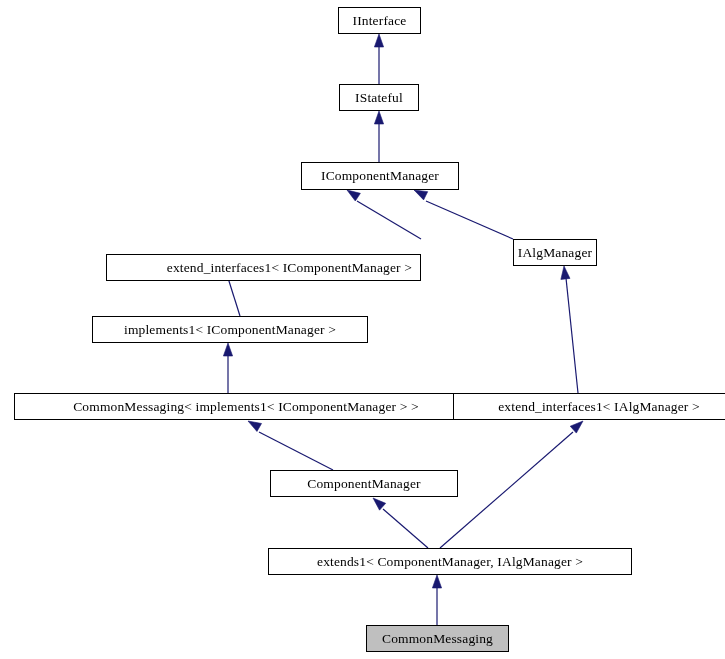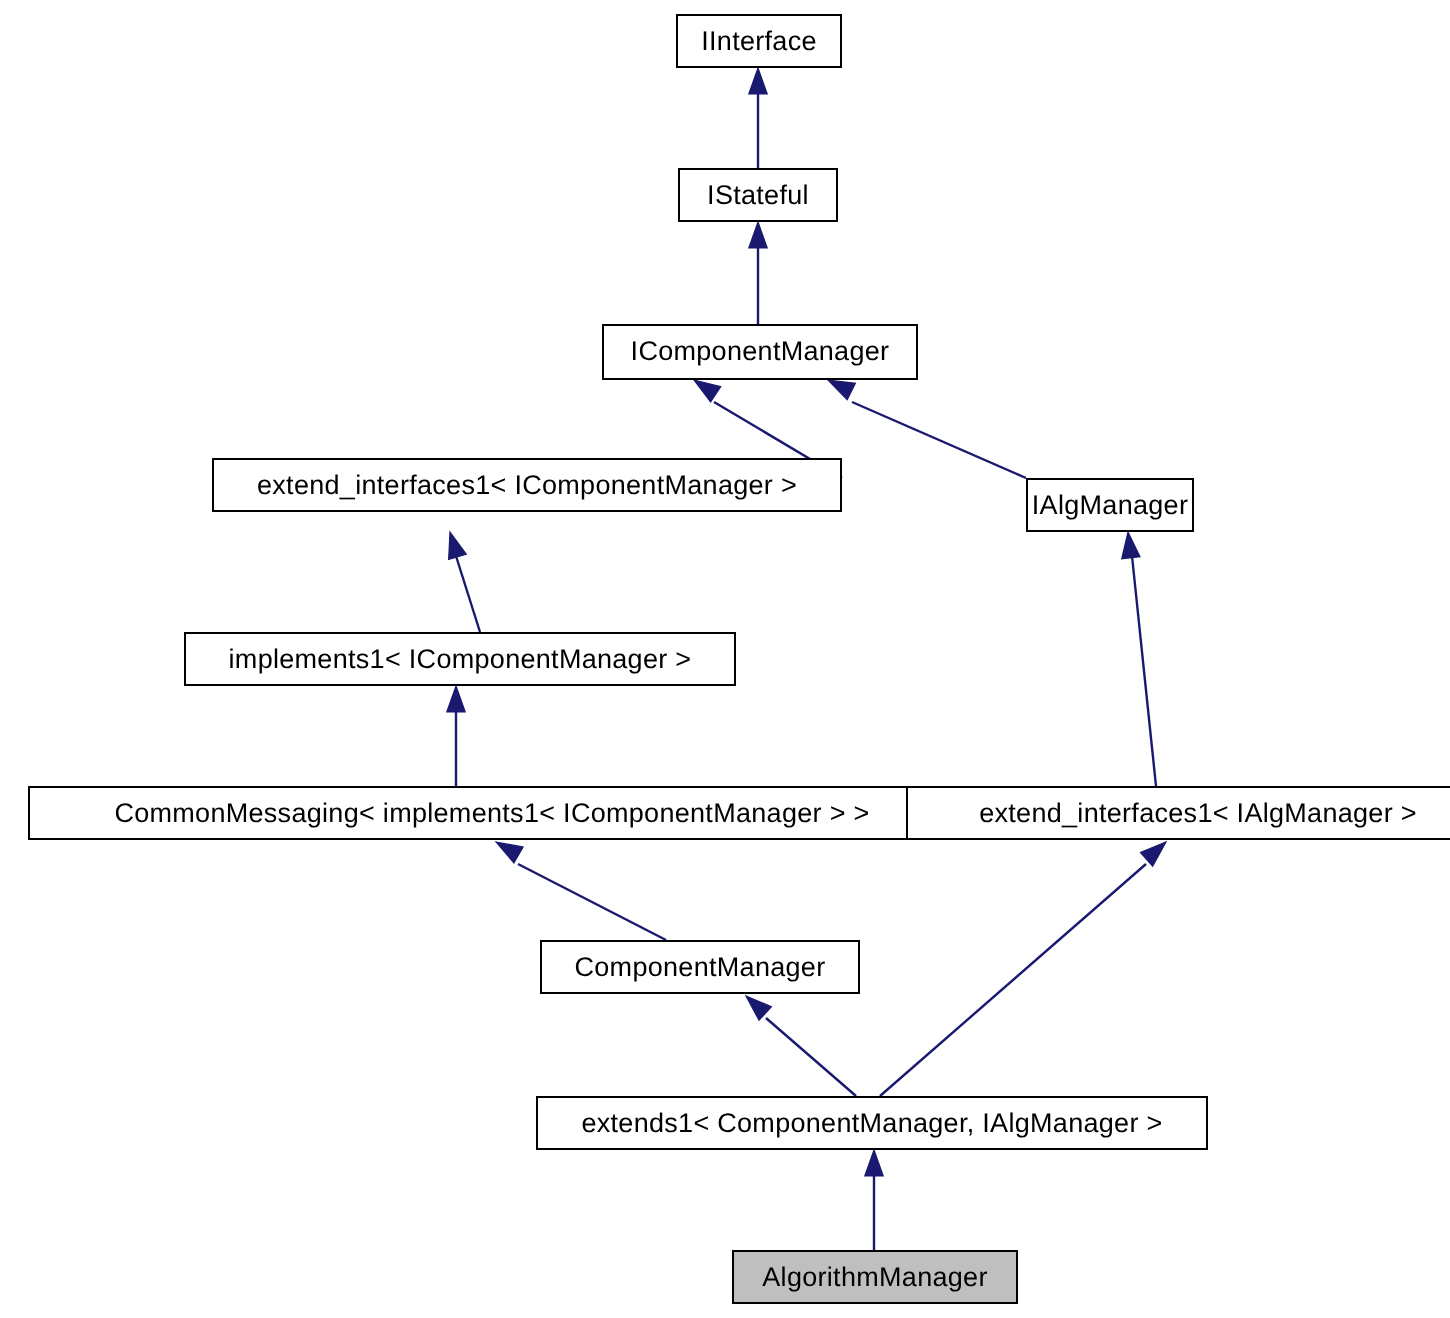--- a/index.html
+++ b/index.html
@@ -37,20 +37,21 @@
     justify-content: center;
     white-space: nowrap;
     letter-spacing: 0.15px;
   }
   .uml-node.highlight {
     background: #bfbfbf;
   }
   .uml-node-label {
     display: block;
     padding: 0 8px;
+    font-family: Liberation Serif, serif;
   }
 </style>
 </head>
 <body>
 
 <div id="diagram-root">
   <svg id="edge-layer" viewBox="0 0 725 659" xmlns="http://www.w3.org/2000/svg">
       <g>
         <path d="M 379,84 L 379,46" stroke="#191970" stroke-width="1.2" fill="none"></path>
         <polygon points="379,34 383.6,47 374.4,47" fill="#191970" stroke="#191970" stroke-width="0.6"></polygon>
@@ -99,38 +100,38 @@
   <div id="node-layer">
       <div class="uml-node" style="left: 338px; top: 7px; width: 83px; height: 27px;">
         <span class="uml-node-label">IInterface</span>
       </div>
       <div class="uml-node" style="left: 339px; top: 84px; width: 80px; height: 27px; justify-content: center;">
         <span class="uml-node-label">IStateful</span>
       </div>
       <div class="uml-node" style="left: 301px; top: 162px; width: 158px; height: 28px;">
         <span class="uml-node-label">IComponentManager</span>
       </div>
-      <div class="uml-node" style="left: 106px; top: 229px; width: 315px; height: 27px;">
+      <div class="uml-node" style="left: 106px; top: 254px; width: 315px; height: 27px; justify-content: flex-end;">
         <span class="uml-node-label">extend_interfaces1&lt; IComponentManager &gt;</span>
       </div>
       <div class="uml-node" style="left: 513px; top: 239px; width: 84px; height: 27px;">
         <span class="uml-node-label">IAlgManager</span>
       </div>
       <div class="uml-node" style="left: 92px; top: 316px; width: 276px; height: 27px;">
         <span class="uml-node-label">implements1&lt; IComponentManager &gt;</span>
       </div>
       <div class="uml-node" style="left: 14px; top: 393px; width: 464px; height: 27px;">
         <span class="uml-node-label">CommonMessaging&lt; implements1&lt; IComponentManager &gt; &gt;</span>
       </div>
       <div class="uml-node" style="left: 453px; top: 393px; width: 292px; height: 27px;">
         <span class="uml-node-label">extend_interfaces1&lt; IAlgManager &gt;</span>
       </div>
-      <div class="uml-node" style="left: 270px; top: 470px; width: 160px; height: 27px;">
+      <div class="uml-node" style="left: 270px; top: 470px; width: 188px; height: 27px;">
         <span class="uml-node-label">ComponentManager</span>
       </div>
-      <div class="uml-node" style="left: 268px; top: 548px; width: 336px; height: 27px;">
+      <div class="uml-node" style="left: 268px; top: 548px; width: 364px; height: 27px;">
         <span class="uml-node-label">extends1&lt; ComponentManager, IAlgManager &gt;</span>
       </div>
       <div class="uml-node highlight" style="left: 366px; top: 625px; width: 143px; height: 27px;">
-        <span class="uml-node-label">AlgorithmManager</span>
+        <span class="uml-node-label">CommonMessaging</span>
       </div>
     </div>
 </div>
 
 </body></html>

